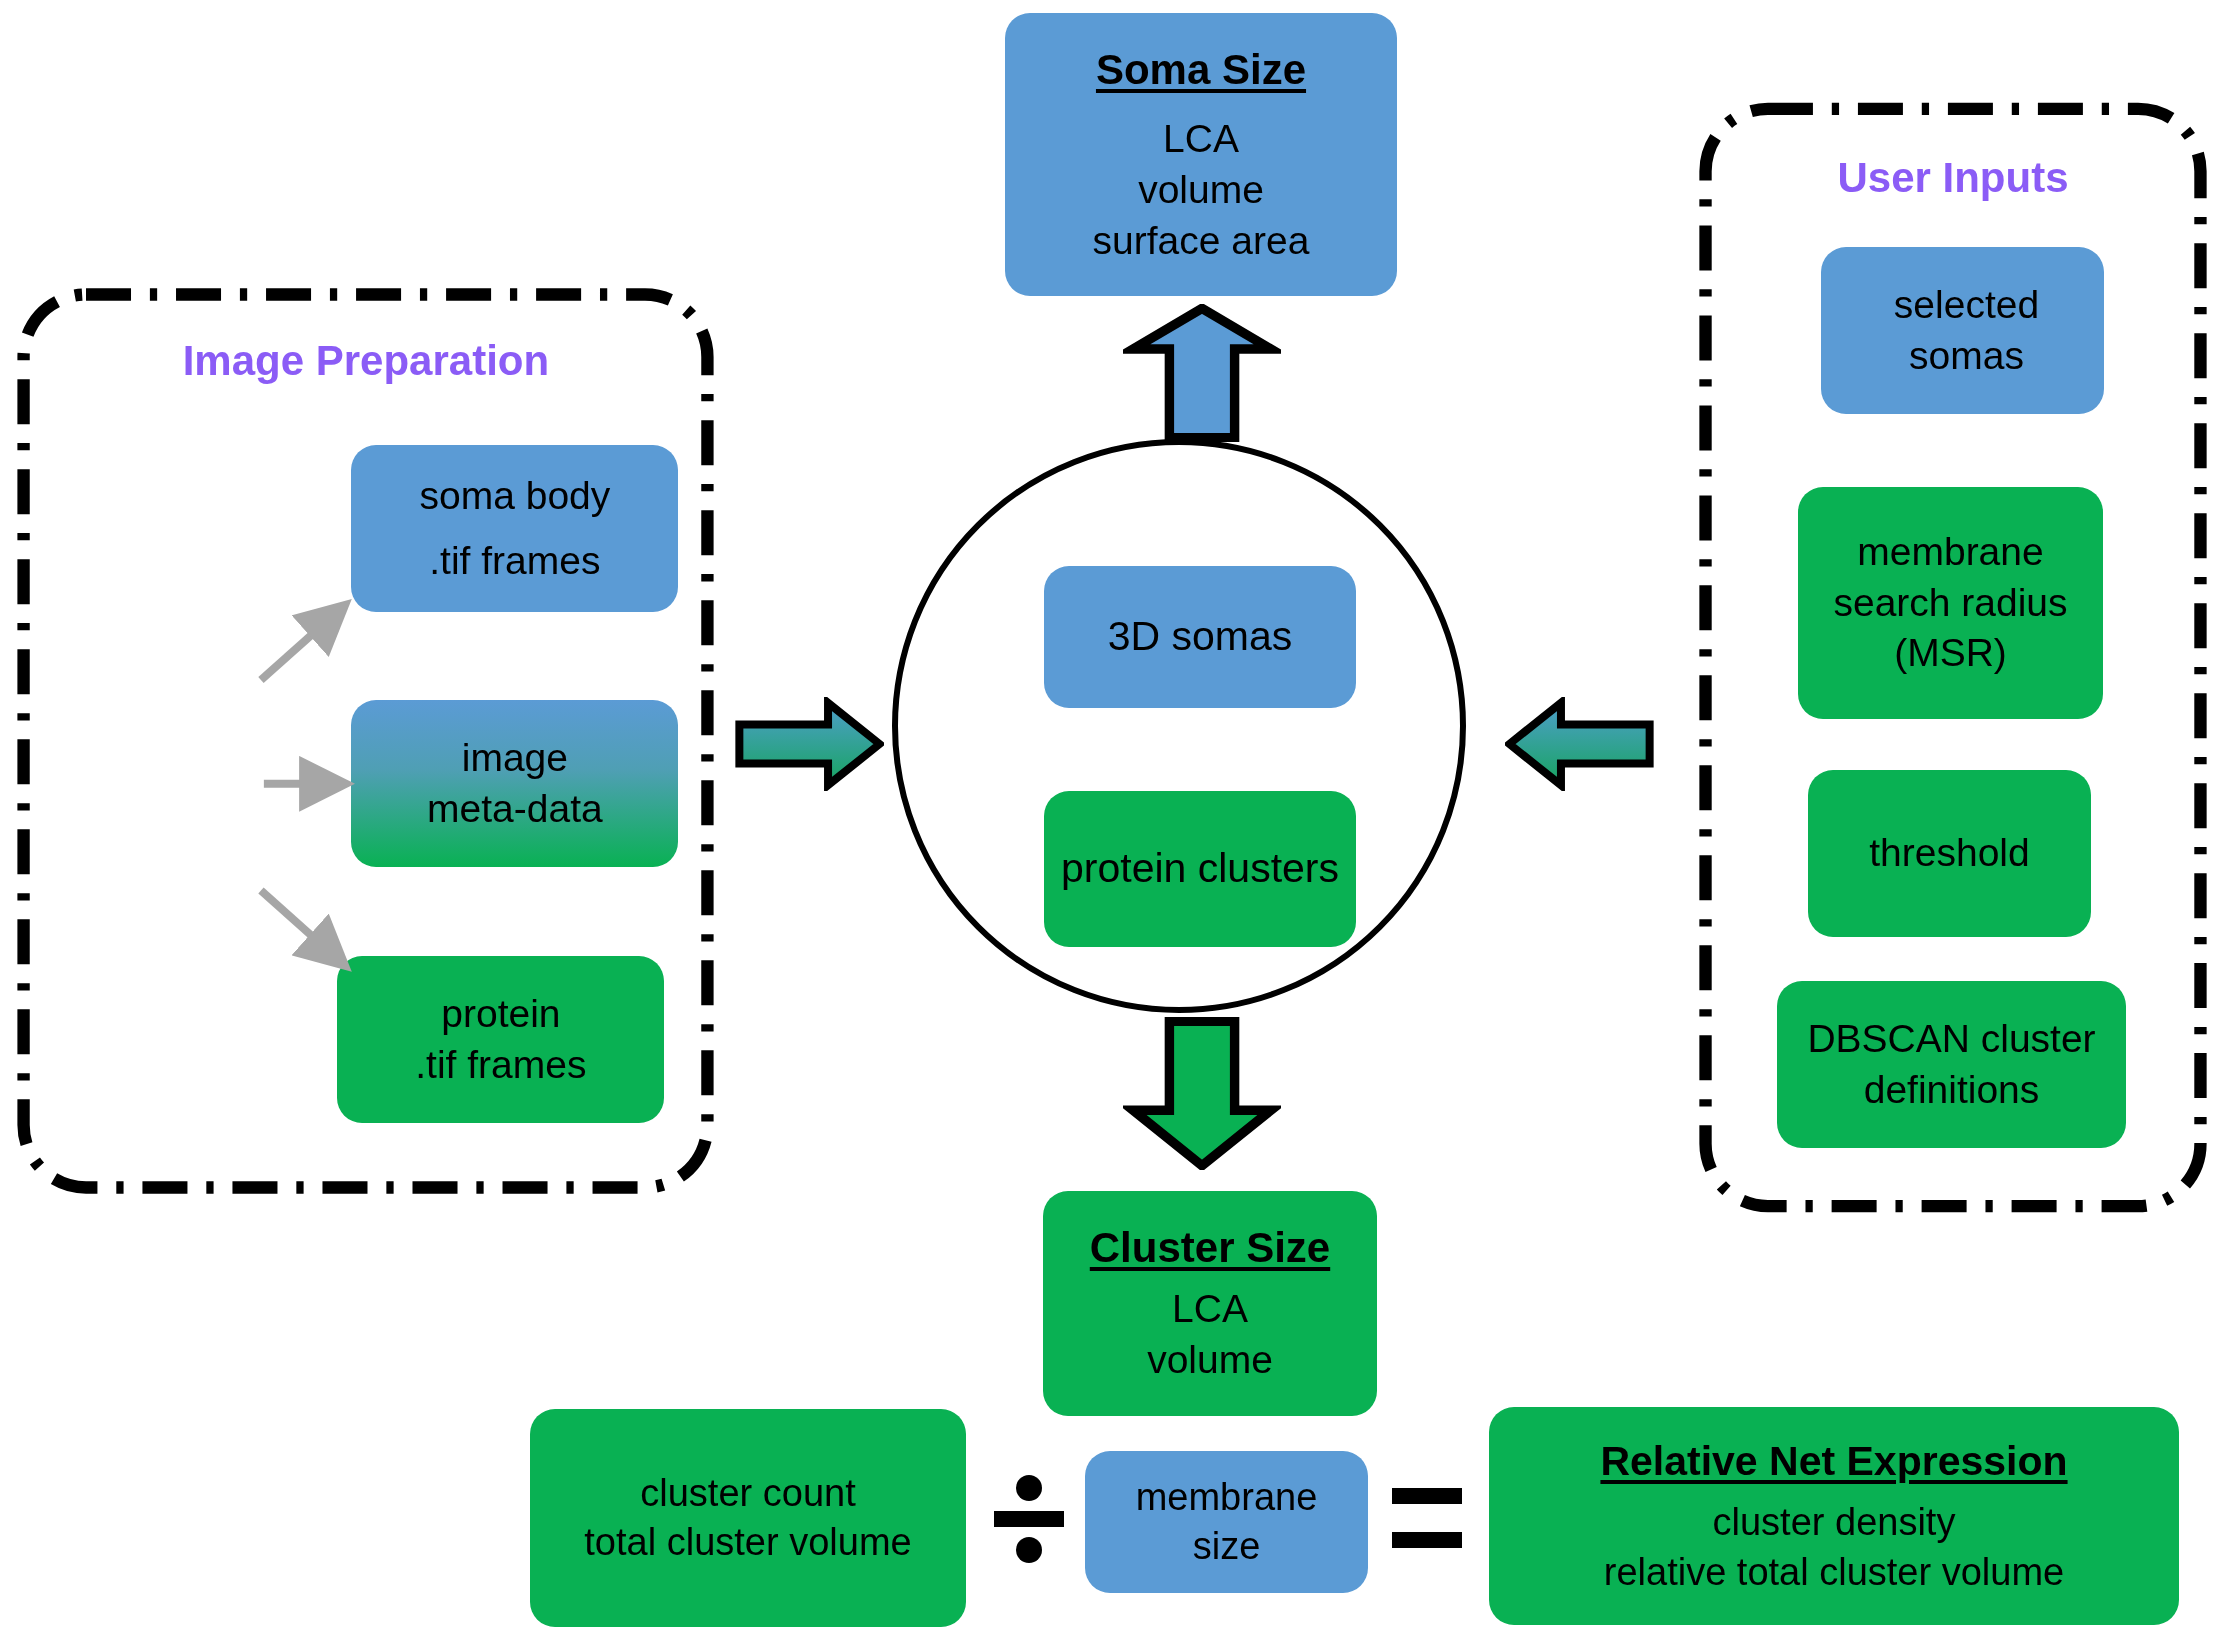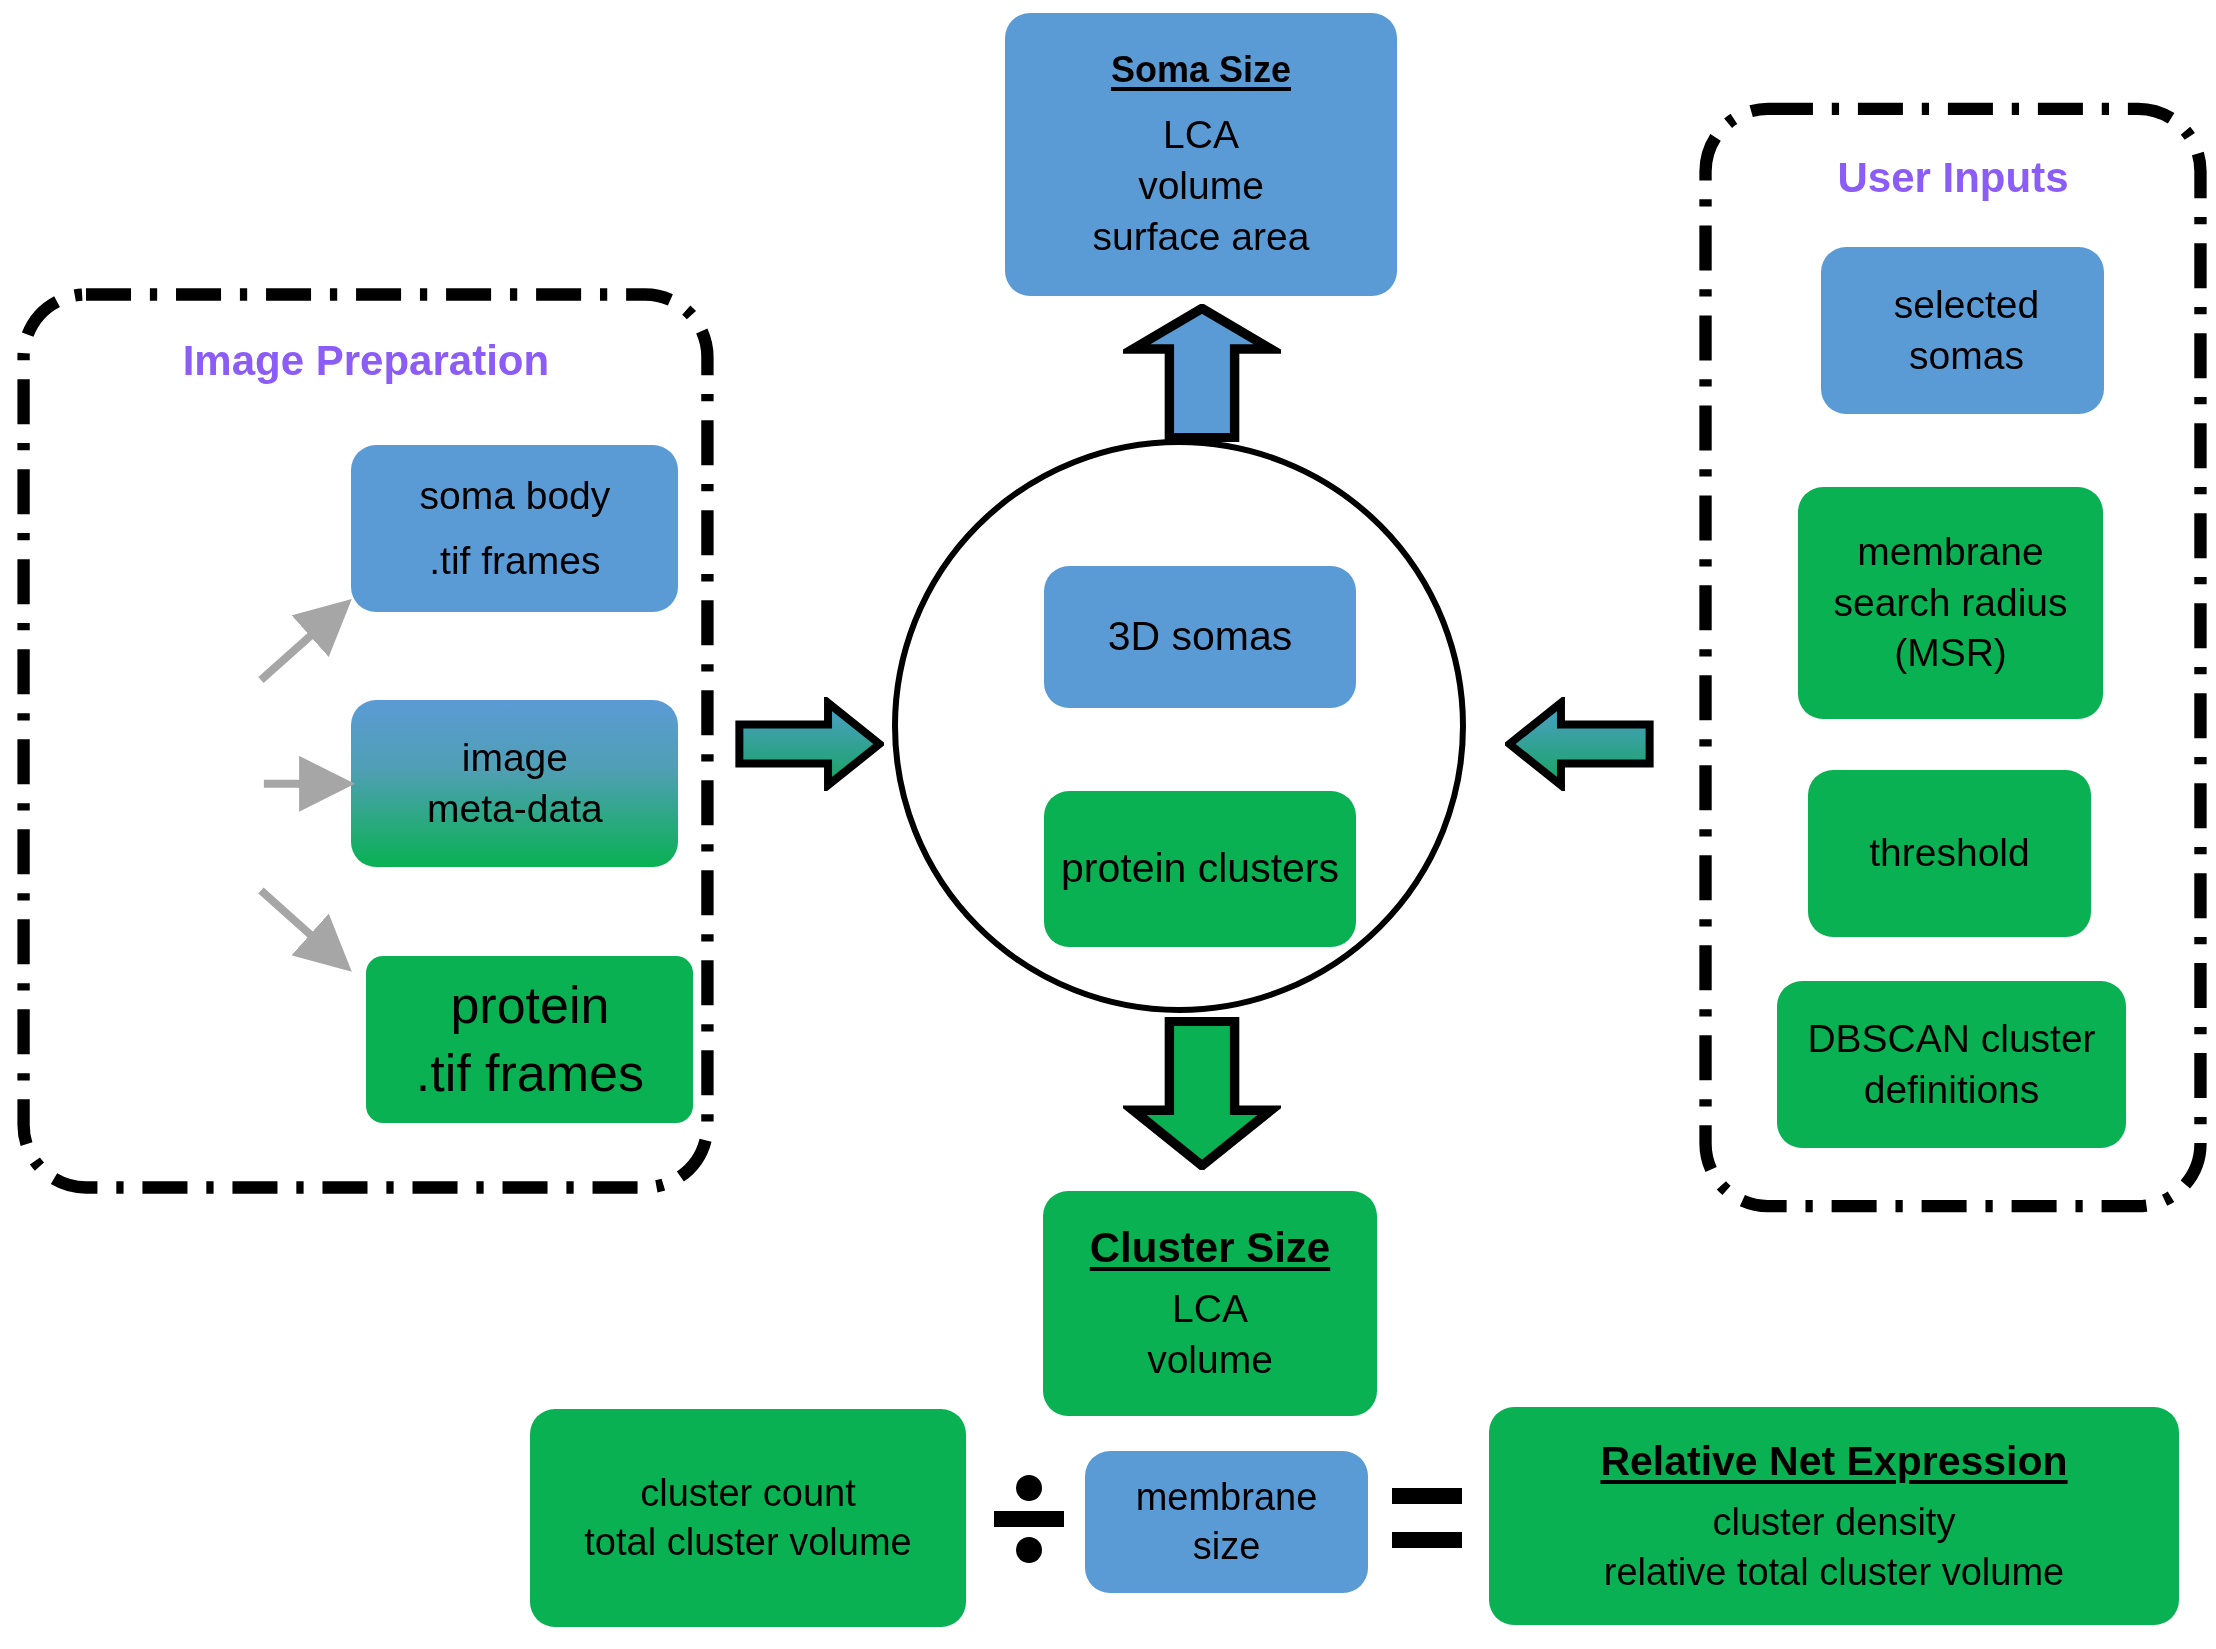--- a/index.html
+++ b/index.html
@@ -102,21 +102,21 @@
     <div class="node blue" style="left:334px; top:157px; width:327px; height:167px; font-size:39px;gap:14px;">
       <span class="ln">soma body</span>
       <span class="ln">.tif frames</span>
     </div>
 
     <div class="node grad" style="left:334px; top:412px; width:327px; height:167px; font-size:39px;">
       <span class="ln">image</span>
       <span class="ln">meta-data</span>
     </div>
 
-    <div class="node green" style="left:349px; top:668px; width:327px; height:167px; font-size:52px;border-radius:17px;">
+    <div class="node green" style="left:320px; top:668px; width:327px; height:167px; font-size:39px;">
       <span class="ln">protein</span>
       <span class="ln">.tif frames</span>
     </div>
 
     <svg width="697" height="906" style="position:absolute;left:0;top:0;pointer-events:none;" viewBox="0 0 960 1248">
       <defs>
         <marker id="gh" markerWidth="7" markerHeight="7" refX="5.4" refY="3.5" orient="auto">
           <path d="M0,0 L7,3.5 L0,7 z" fill="#A6A6A6"></path>
         </marker>
       </defs>
@@ -160,21 +160,21 @@
 
   <div class="node blue" style="left:1044px; top:566px; width:312px; height:142px; font-size:41px;">
     <span class="ln">3D somas</span>
   </div>
 
   <div class="node green" style="left:1044px; top:748px; width:312px; height:156px; font-size:41px;margin-top:43px;">
     <span class="ln">protein clusters</span>
   </div>
 
   <div class="node blue" style="left:1005px; top:13px; width:392px; height:283px; font-size:39px;">
-    <span class="ln title-ul" style="font-size:36px;margin-bottom:17px;">Soma Size</span>
+    <span class="ln title-ul" style="font-size:42px;margin-bottom:17px;">Soma Size</span>
     <span class="ln">LCA</span>
     <span class="ln">volume</span>
     <span class="ln">surface area</span>
   </div>
 
   <div class="node green" style="left:1043px; top:1191px; width:334px; height:225px; font-size:39px;">
     <span class="ln title-ul" style="font-size:42px;margin-bottom:8.7px;">Cluster Size</span>
     <span class="ln">LCA</span>
     <span class="ln">volume</span>
   </div>

